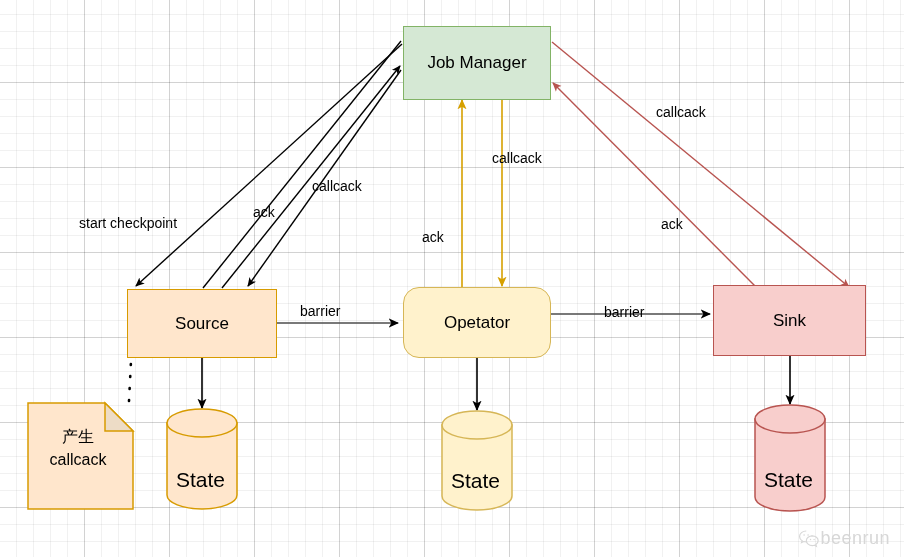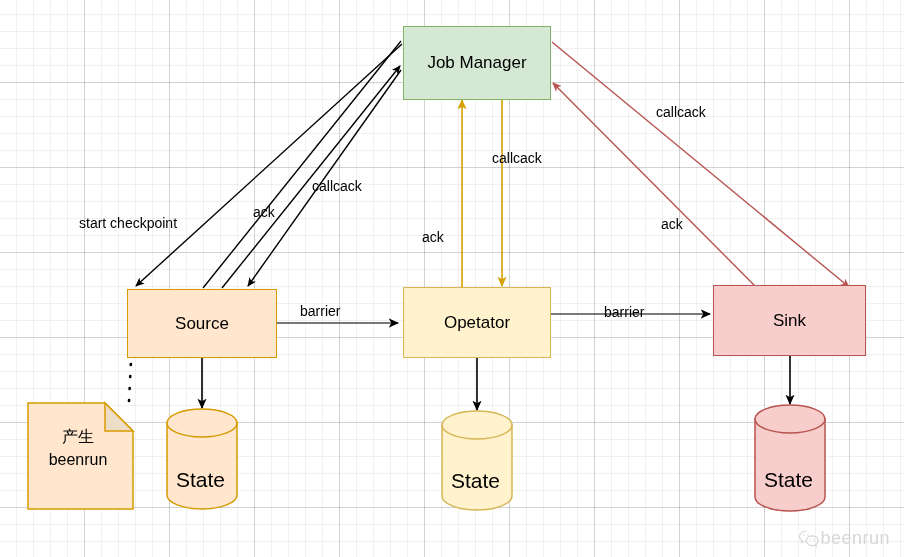--- a/index.html
+++ b/index.html
@@ -19,21 +19,21 @@
   }
   svg.layer{position:absolute;left:0;top:0;width:904px;height:557px;overflow:visible;}
   .node{
     position:absolute;box-sizing:border-box;
     display:flex;align-items:center;justify-content:center;
     font-size:17px;color:#000;text-align:center;line-height:1.25;
   }
   .box{border-style:solid;border-width:1.5px;}
   .box.green{background:#d5e8d4;border-color:#82b366;}
   .box.orange{background:#ffe6cc;border-color:#d79b00;}
-  .box.yellow{background:#fff2cc;border-color:#d6b656;}
+  .box.yellow{background:#fff2cc;border-color:#d6b656;border-radius:16px;}
   .box.red{background:#f8cecc;border-color:#b85450;}
   .edge-label{
     position:absolute;font-size:14px;color:#000;white-space:nowrap;
     background:transparent;
   }
   .cyl-label{position:absolute;font-size:21px;color:#000;white-space:nowrap;}
   .note-text{
     position:absolute;font-size:16px;color:#000;text-align:center;
     line-height:1.45;white-space:pre-line;
   }
@@ -123,21 +123,21 @@
 
   <div class="node box red" style="left:713px;top:285px;width:153px;height:71px;">
     <span>Sink</span>
   </div>
 
   <div class="cyl-label" style="left:176px;top:468px;">State</div>
   <div class="cyl-label" style="left:451px;top:469px;">State</div>
   <div class="cyl-label" style="left:764px;top:468px;">State</div>
 
   <div class="note-text" style="left:28px;top:425px;width:100px;">产生
-beenrun</div>
+callcack</div>
 
   <div class="edge-label" style="left:79px;top:215px;">start checkpoint</div>
   <div class="edge-label" style="left:253px;top:204px;">ack</div>
   <div class="edge-label" style="left:312px;top:178px;">callcack</div>
 
   <div class="edge-label" style="left:422px;top:229px;">ack</div>
   <div class="edge-label" style="left:492px;top:150px;">callcack</div>
 
   <div class="edge-label" style="left:656px;top:104px;">callcack</div>
   <div class="edge-label" style="left:661px;top:216px;">ack</div>

